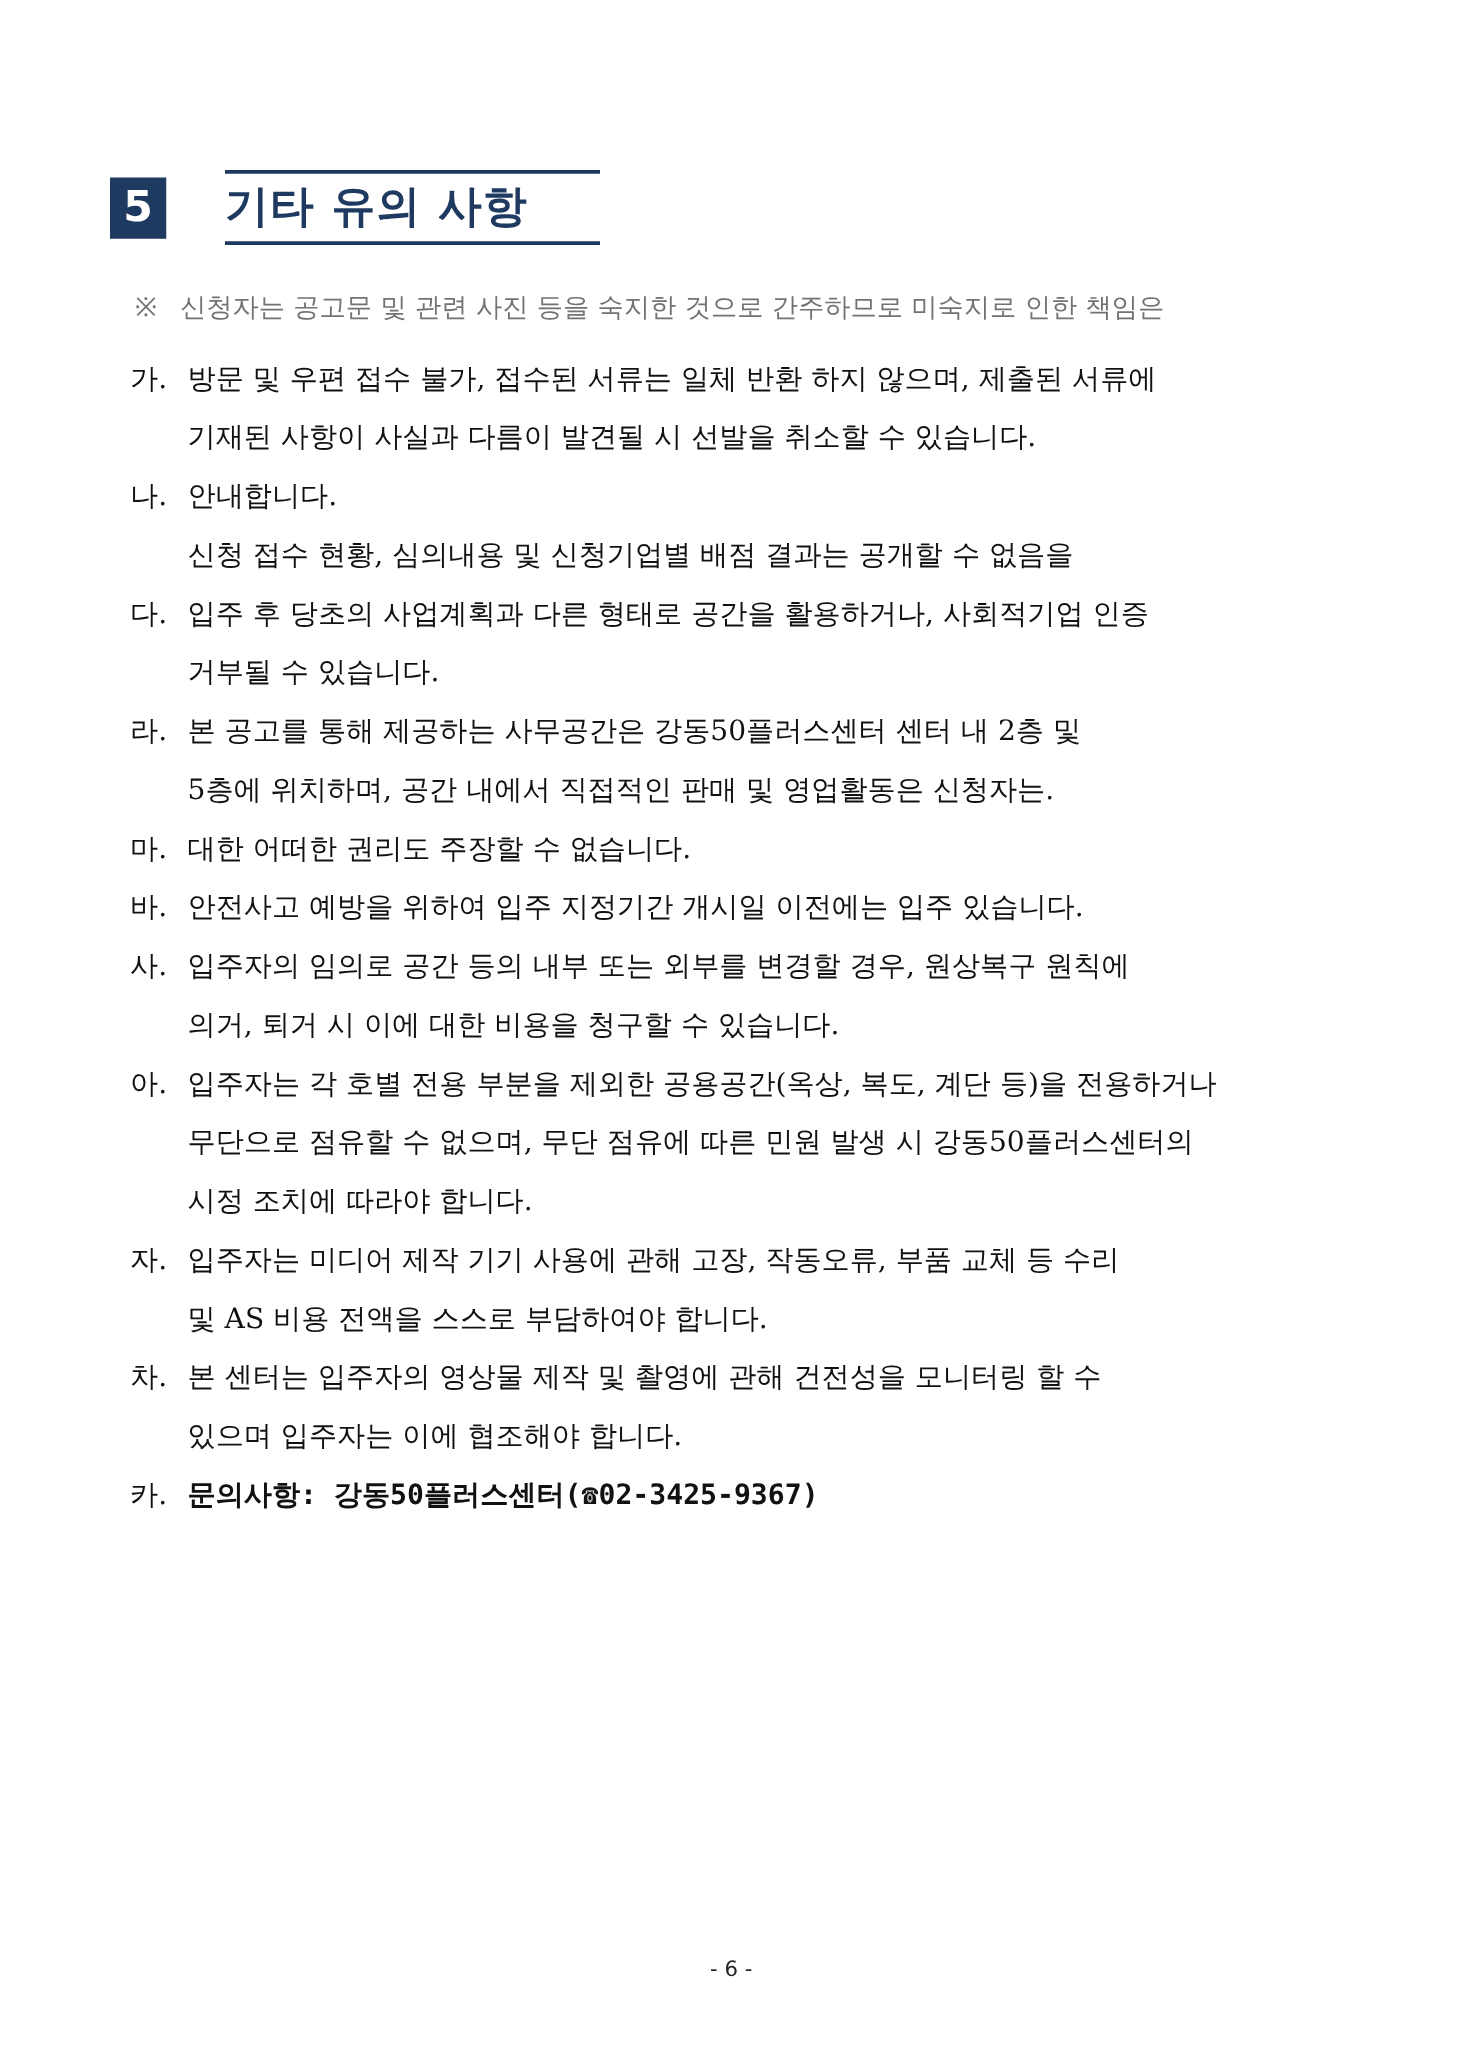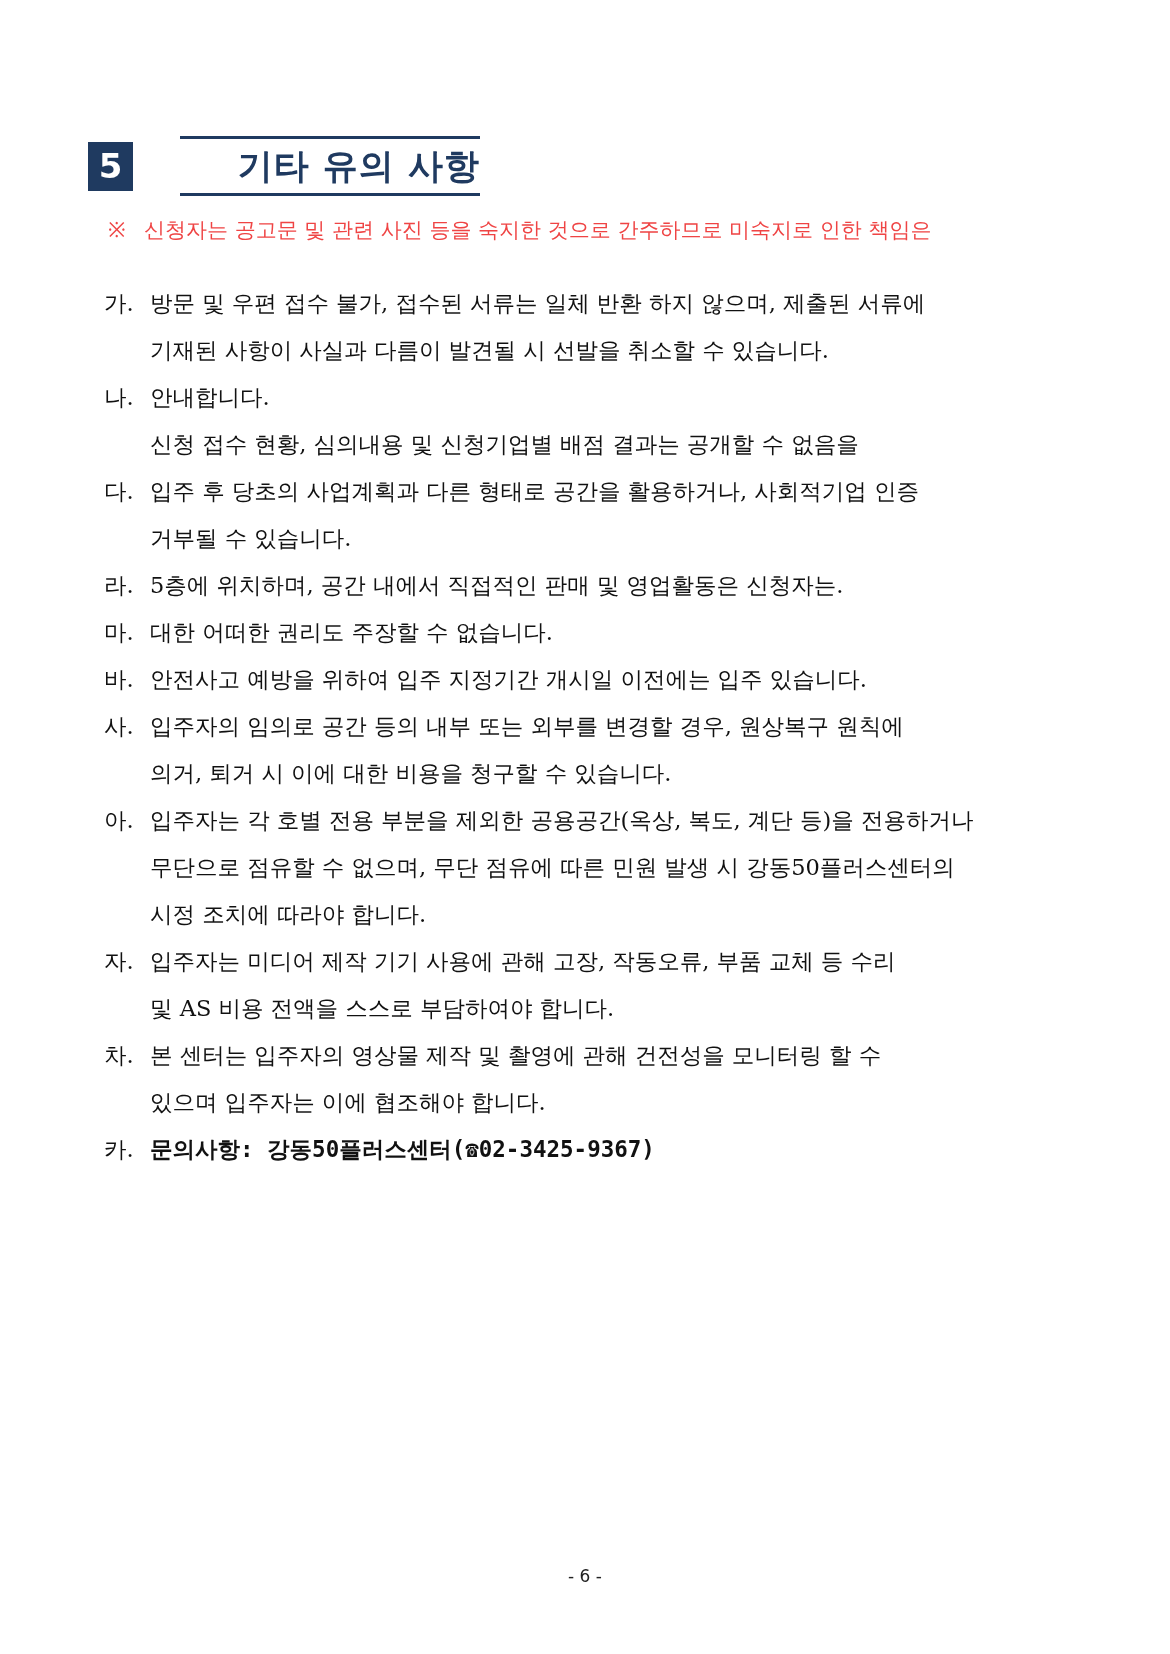--- a/index.html
+++ b/index.html
@@ -39,37 +39,37 @@
     position: absolute;
     left: 92px;
     top: -6px;
     width: 300px;
     height: 54px;
     border-top: 3px solid #1f3a60;
     border-bottom: 3px solid #1f3a60;
   }
   .section-title {
     position: absolute;
-    left: 16px;
+    left: 0;
     right: 0;
     top: 0;
-    text-align: right;
+    text-align: left;
     font-family: "DejaVu Sans", "Liberation Sans", sans-serif;
     font-weight: bold;
     font-size: 35px;
     line-height: 54px;
     color: #1f3a60;
     letter-spacing: 1px;
   }
   .notice {
     position: absolute;
     left: 108px;
-    top: 214px;
+    top: 230px;
     width: 980px;
-    color: #ef4444;
+    color: #737373;
     font-size: 21px;
     line-height: 32px;
   }
   .notice .mark {
     display: inline-block;
     width: 36px;
   }
   .notice .line2 {
     padding-left: 36px;
   }
@@ -137,20 +137,21 @@
     <span class="body">안내합니다.</span>
     <span class="body">신청 접수 현황, 심의내용 및 신청기업별 배점 결과는 공개할 수 없음을</span>
   </div>
   <div class="item">
     <span class="label">다.</span>
     <span class="body">입주 후 당초의 사업계획과 다른 형태로 공간을 활용하거나, 사회적기업 인증</span>
     <span class="body">거부될 수 있습니다.</span>
   </div>
   <div class="item">
     <span class="label">라.</span>
+    <span class="body">본 공고를 통해 제공하는 사무공간은 강동50플러스센터 센터 내 2층 및</span>
     <span class="body">5층에 위치하며, 공간 내에서 직접적인 판매 및 영업활동은 신청자는.</span>
   </div>
   <div class="item">
     <span class="label">마.</span>
     <span class="body">대한 어떠한 권리도 주장할 수 없습니다.</span>
   </div>
   <div class="item">
     <span class="label">바.</span>
     <span class="body">안전사고 예방을 위하여 입주 지정기간 개시일 이전에는 입주 있습니다.</span>
   </div>

